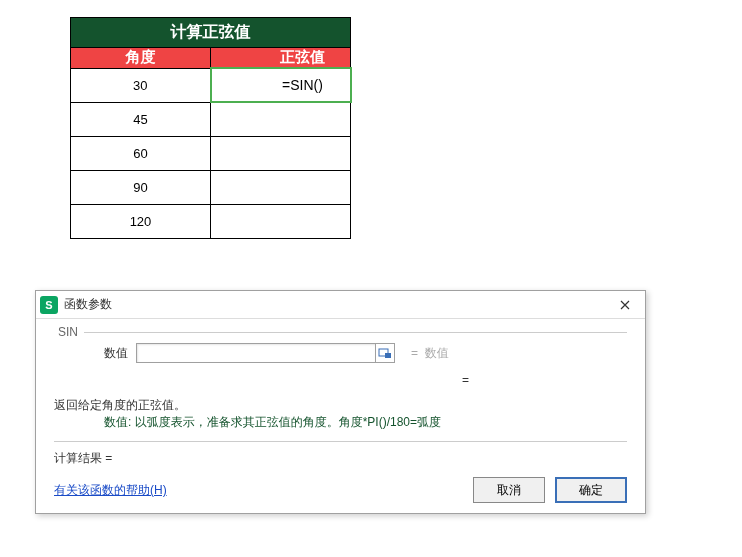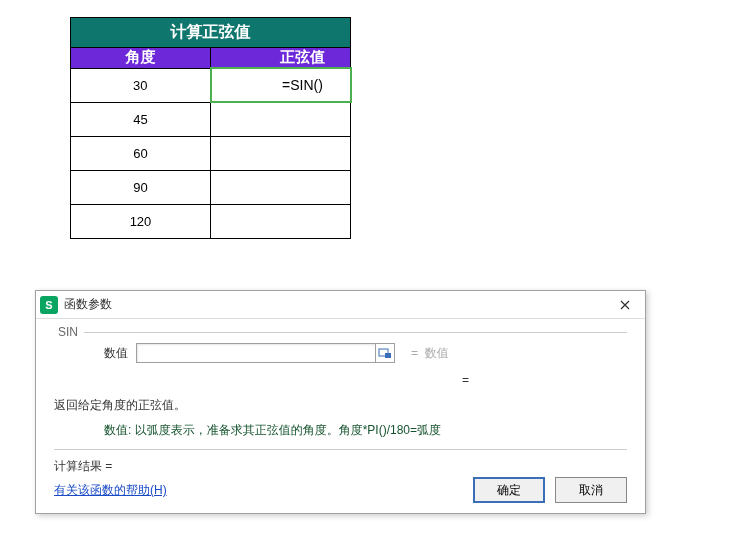--- a/index.html
+++ b/index.html
@@ -21,28 +21,28 @@
       left: 70px;
       border-collapse: collapse;
     }
     .spreadsheet td, .spreadsheet th {
       border: 1px solid #000;
       text-align: center;
       vertical-align: middle;
       height: 34px;
     }
     .title-row td {
-      background: #0f766e;
+      background: #14532d;
       color: #fff;
       font-weight: bold;
       font-size: 16px;
       height: 30px;
     }
     .header-row td {
-      background: #6d28d9;
+      background: #ef4444;
       color: #fff;
       font-weight: bold;
       font-size: 15px;
       height: 18px;
     }
     .col-angle {
       width: 140px;
     }
     .col-sine {
       width: 140px;
@@ -159,21 +159,21 @@
     }
     .mid-equals {
       text-align: center;
       font-size: 12px;
       color: #333;
       margin: 10px 0 10px 250px;
     }
     .desc-text {
       font-size: 12px;
       color: #333;
-      margin-bottom: 8px;
+      margin-bottom: 0;
     }
     .param-desc {
       font-size: 12px;
       color: #14532d;
       margin-left: 50px;
       margin-bottom: 10px;
     }
     .divider {
       height: 1px;
       background: #ccc;
@@ -274,16 +274,16 @@
     </div>
     <div class="mid-equals">=</div>
     <div class="desc-text">返回给定角度的正弦值。</div>
     <div class="param-desc">数值:  以弧度表示，准备求其正弦值的角度。角度*PI()/180=弧度</div>
     <div class="divider"></div>
     <div class="result-row">计算结果 =</div>
   </div>
   <div class="dialog-footer">
     <a class="help-link">有关该函数的帮助(H)</a>
     <div class="footer-spacer"></div>
+    <button class="dlg-btn">取消</button>
     <button class="dlg-btn primary">确定</button>
-    <button class="dlg-btn">取消</button>
   </div>
 </div>
 
 </body></html>

